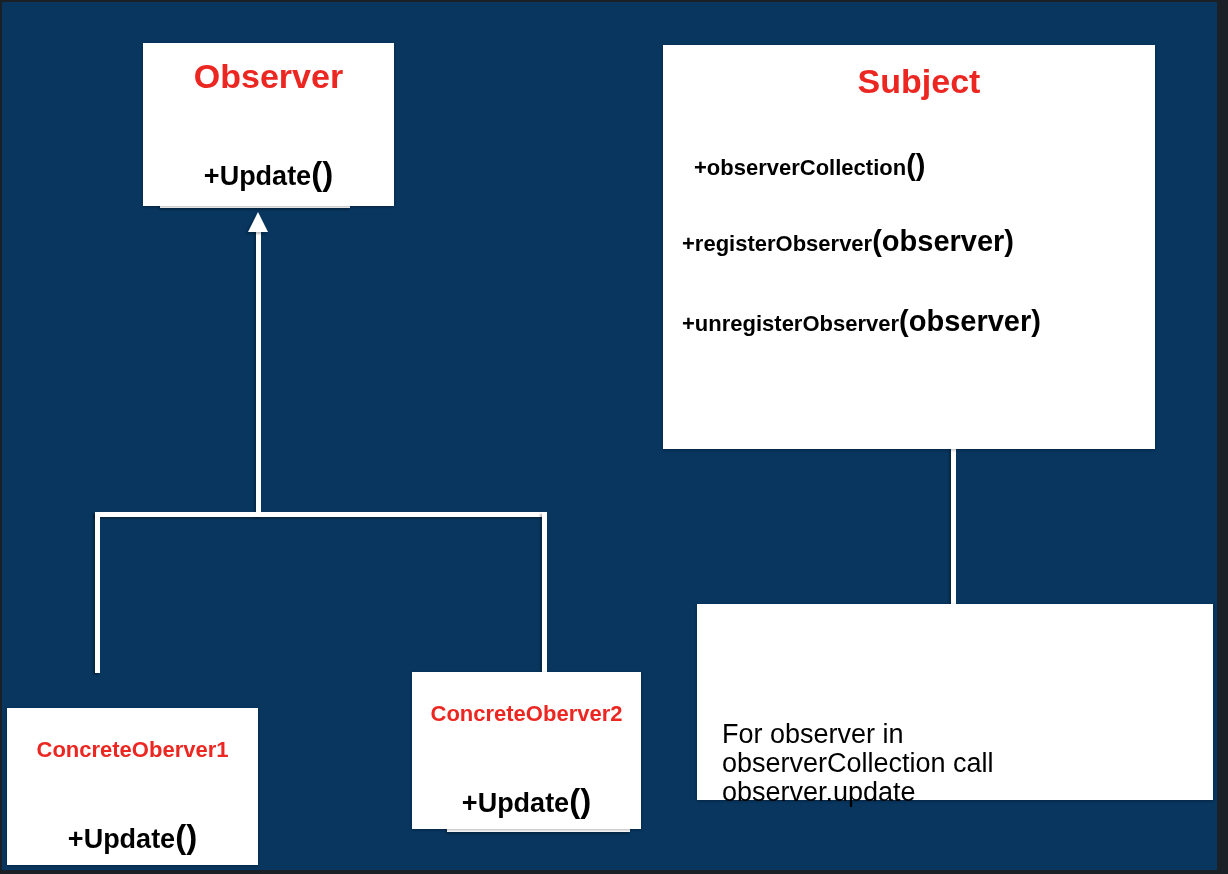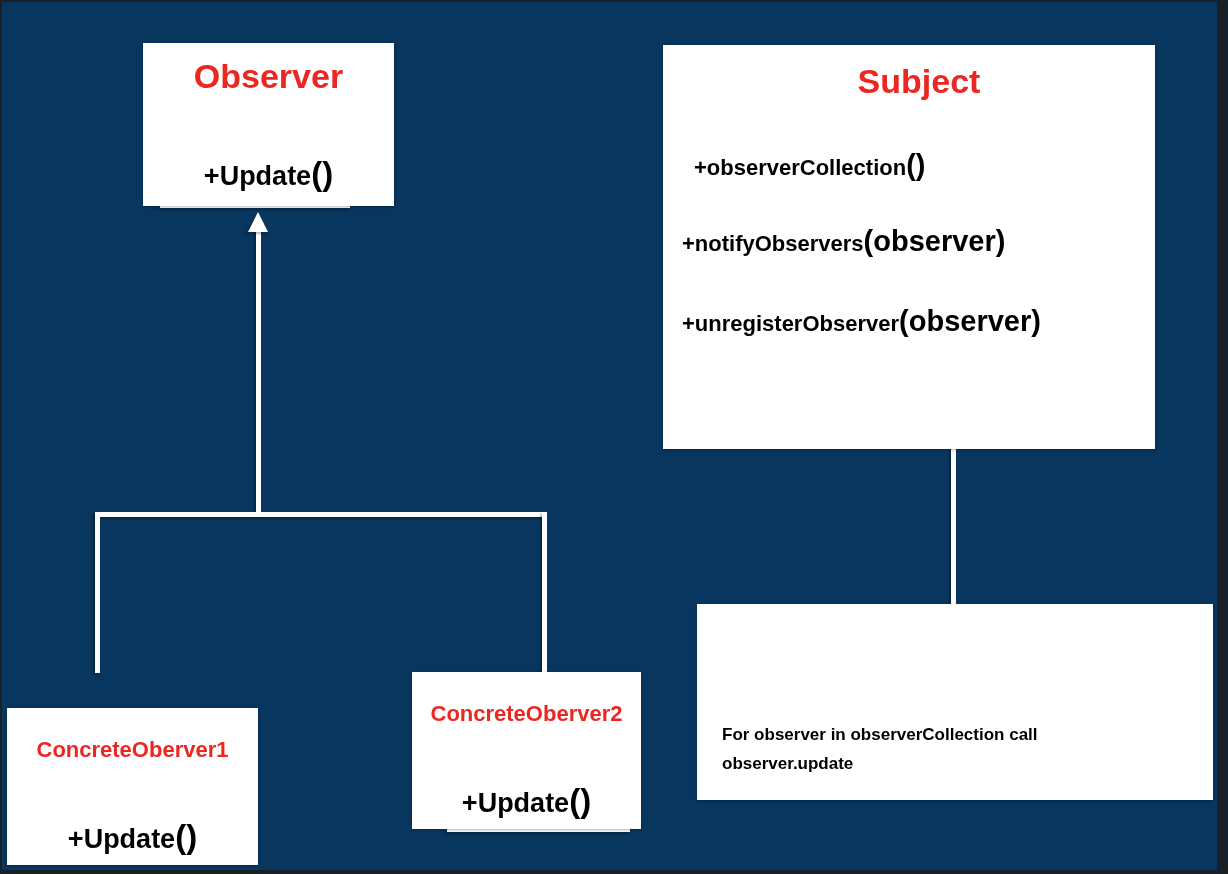--- a/index.html
+++ b/index.html
@@ -106,22 +106,22 @@
     position: absolute;
     left: 25px; top: 21px;
     font-size: 25px;
     font-weight: 700;
     color: #000000;
   }
   .note-body {
     position: absolute;
     left: 25px; top: 116px;
     width: 390px;
-    font-size: 17px;
-    font-weight: 700;
+    font-size: 27px;
+    font-weight: 400;
     line-height: 29px;
     color: #000000;
   }
 </style>
 </head>
 <body>
 
 <div class="canvas">
 
   <div class="frame frame-top"></div>
@@ -141,21 +141,21 @@
   <div class="underline c2-underline"></div>
 
   <div class="uml-box observer-box">
     <div class="class-title title-lg">Observer</div>
     <div class="method method-lg"><span>+Update</span><span class="parens">()</span></div>
   </div>
 
   <div class="uml-box subject-box">
     <div class="class-title title-lg">Subject</div>
     <div class="method method-sm m1"><span>+observerCollection</span><span class="parens">()</span></div>
-    <div class="method method-sm m2"><span>+notifyObservers</span><span class="parens">(observer)</span></div>
+    <div class="method method-sm m2"><span>+registerObserver</span><span class="parens">(observer)</span></div>
     <div class="method method-sm m3"><span>+unregisterObserver</span><span class="parens">(observer)</span></div>
   </div>
 
   <div class="uml-box c1-box">
     <div class="class-title title-sm">ConcreteOberver1</div>
     <div class="method method-lg"><span>+Update</span><span class="parens">()</span></div>
   </div>
 
   <div class="uml-box c2-box">
     <div class="class-title title-sm">ConcreteOberver2</div>

